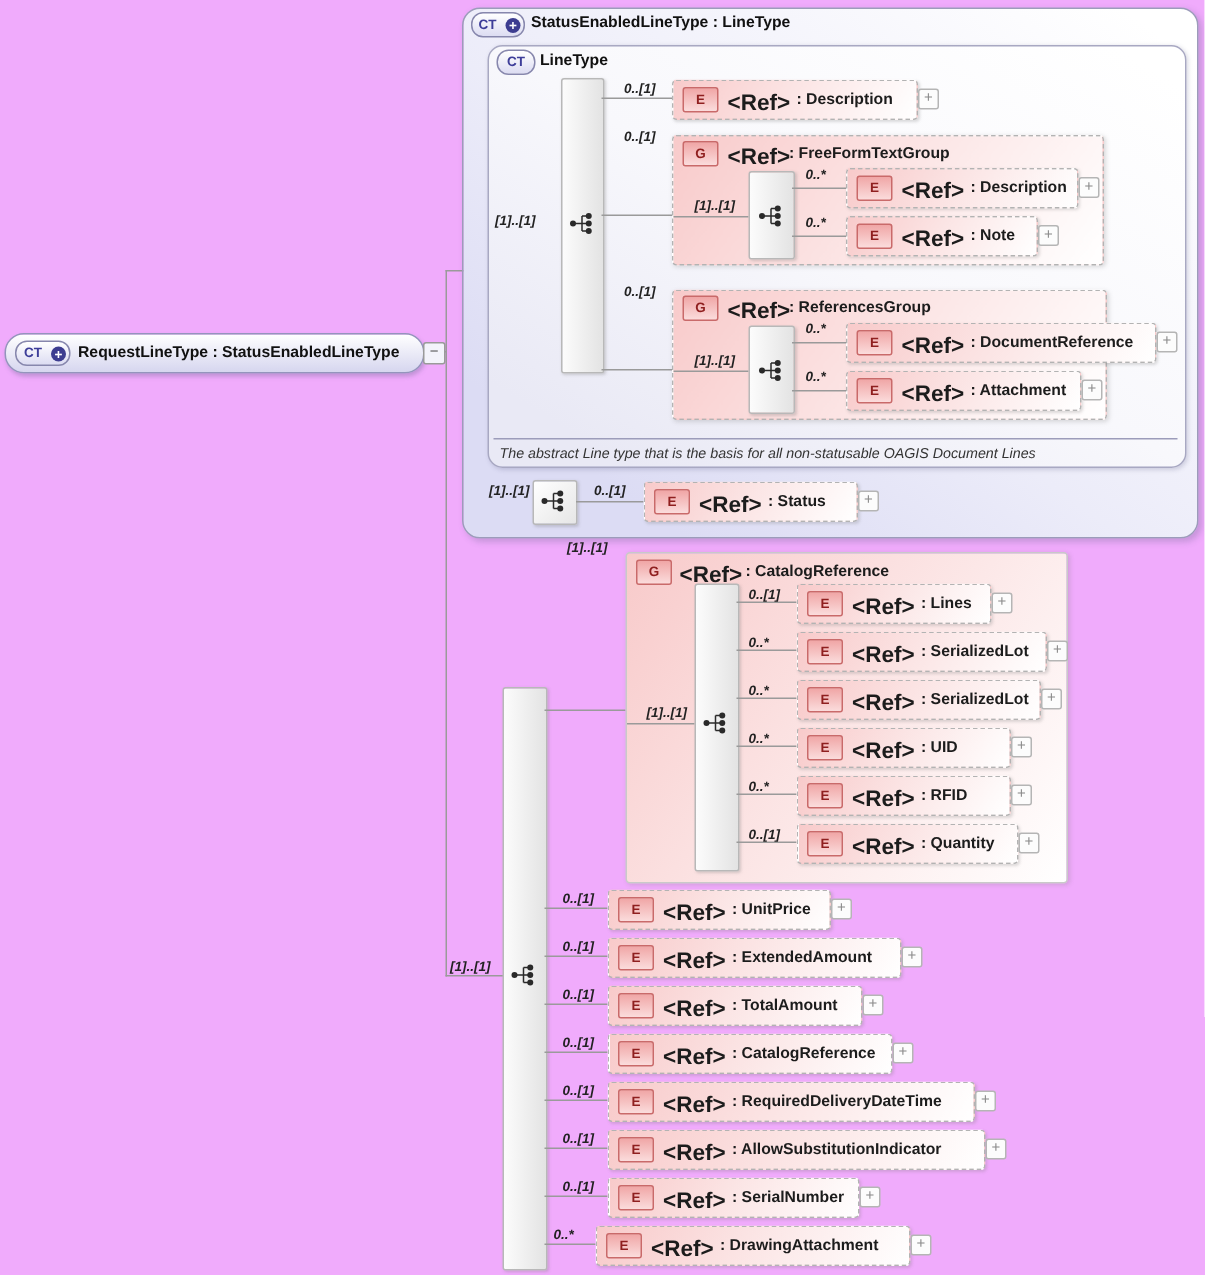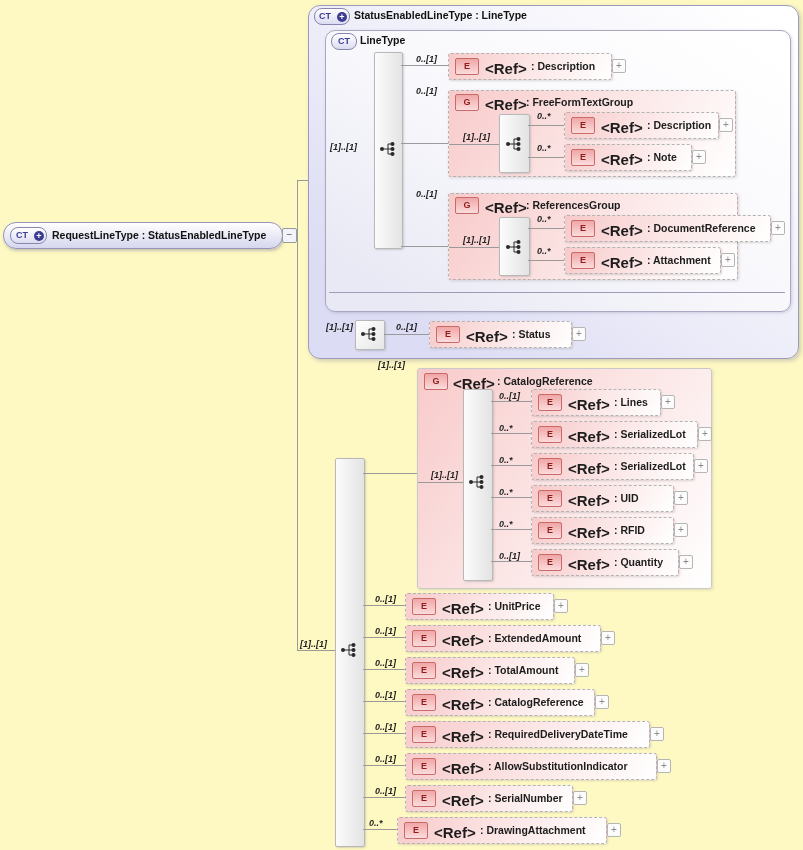--- a/index.html
+++ b/index.html
@@ -1,16 +1,16 @@
 <!DOCTYPE html>
 <html><head>
 <meta charset="utf-8">
 <style>
   html,body{margin:0;padding:0;background:#ffffff;}
-  #canvas{position:relative;width:803px;height:850px;background:#fef9c3;
+  #canvas{position:relative;width:803px;height:850px;background:#f0abfc;
           font-family:"Liberation Sans",sans-serif;overflow:hidden;}
   .hl{position:absolute;height:1px;background:#9a9a9a;}
   .vl{position:absolute;width:1px;background:#9a9a9a;}
   .card{position:absolute;font-size:9px;font-weight:bold;font-style:italic;color:#222;
         white-space:nowrap;line-height:9px;}
   .card.r{text-align:left;}
   
   .ebox{position:absolute;height:25px;border:1px dashed #b3b3b3;border-radius:3px;
         background:linear-gradient(120deg,#f8caca 0%,#fbe3e3 45%,#ffffff 100%);
         box-shadow:1px 1px 2px rgba(120,120,120,.25);}
@@ -161,20 +161,21 @@
     <div class="card r" style="left:88px;top:53px;width:24px">0..*</div>
     <div class="ebox" style="left:115px;top:53px;width:155px">
       <span class="badge">E</span>
       <span class="reft">&lt;Ref&gt;</span>
       <span class="namet">: Attachment</span>
     </div>
     <div class="plus" style="left:272px;top:59px">+</div>
   </div>
 
   <div class="hl" style="left:329px;top:292px;width:456px;background:#9c9cba"></div>
+  <div class="annot">The abstract Line type that is the basis for all non-statusable OAGIS Document Lines</div>
 
   <div class="card" style="left:326px;top:323px">[1]..[1]</div>
   <div class="seqsm" style="left:355px;top:320px"></div>
   <svg class="seqglyph" style="left:360px;top:325px" viewBox="0 0 18 18">
       <use href="#seq-glyph"></use>
     </svg>
   <div class="hl" style="left:384px;top:334px;width:45px"></div>
   <div class="card r" style="left:396px;top:323px;width:28px">0..[1]</div>
   <div class="ebox" style="left:429px;top:321px;width:141px">
     <span class="badge">E</span>

